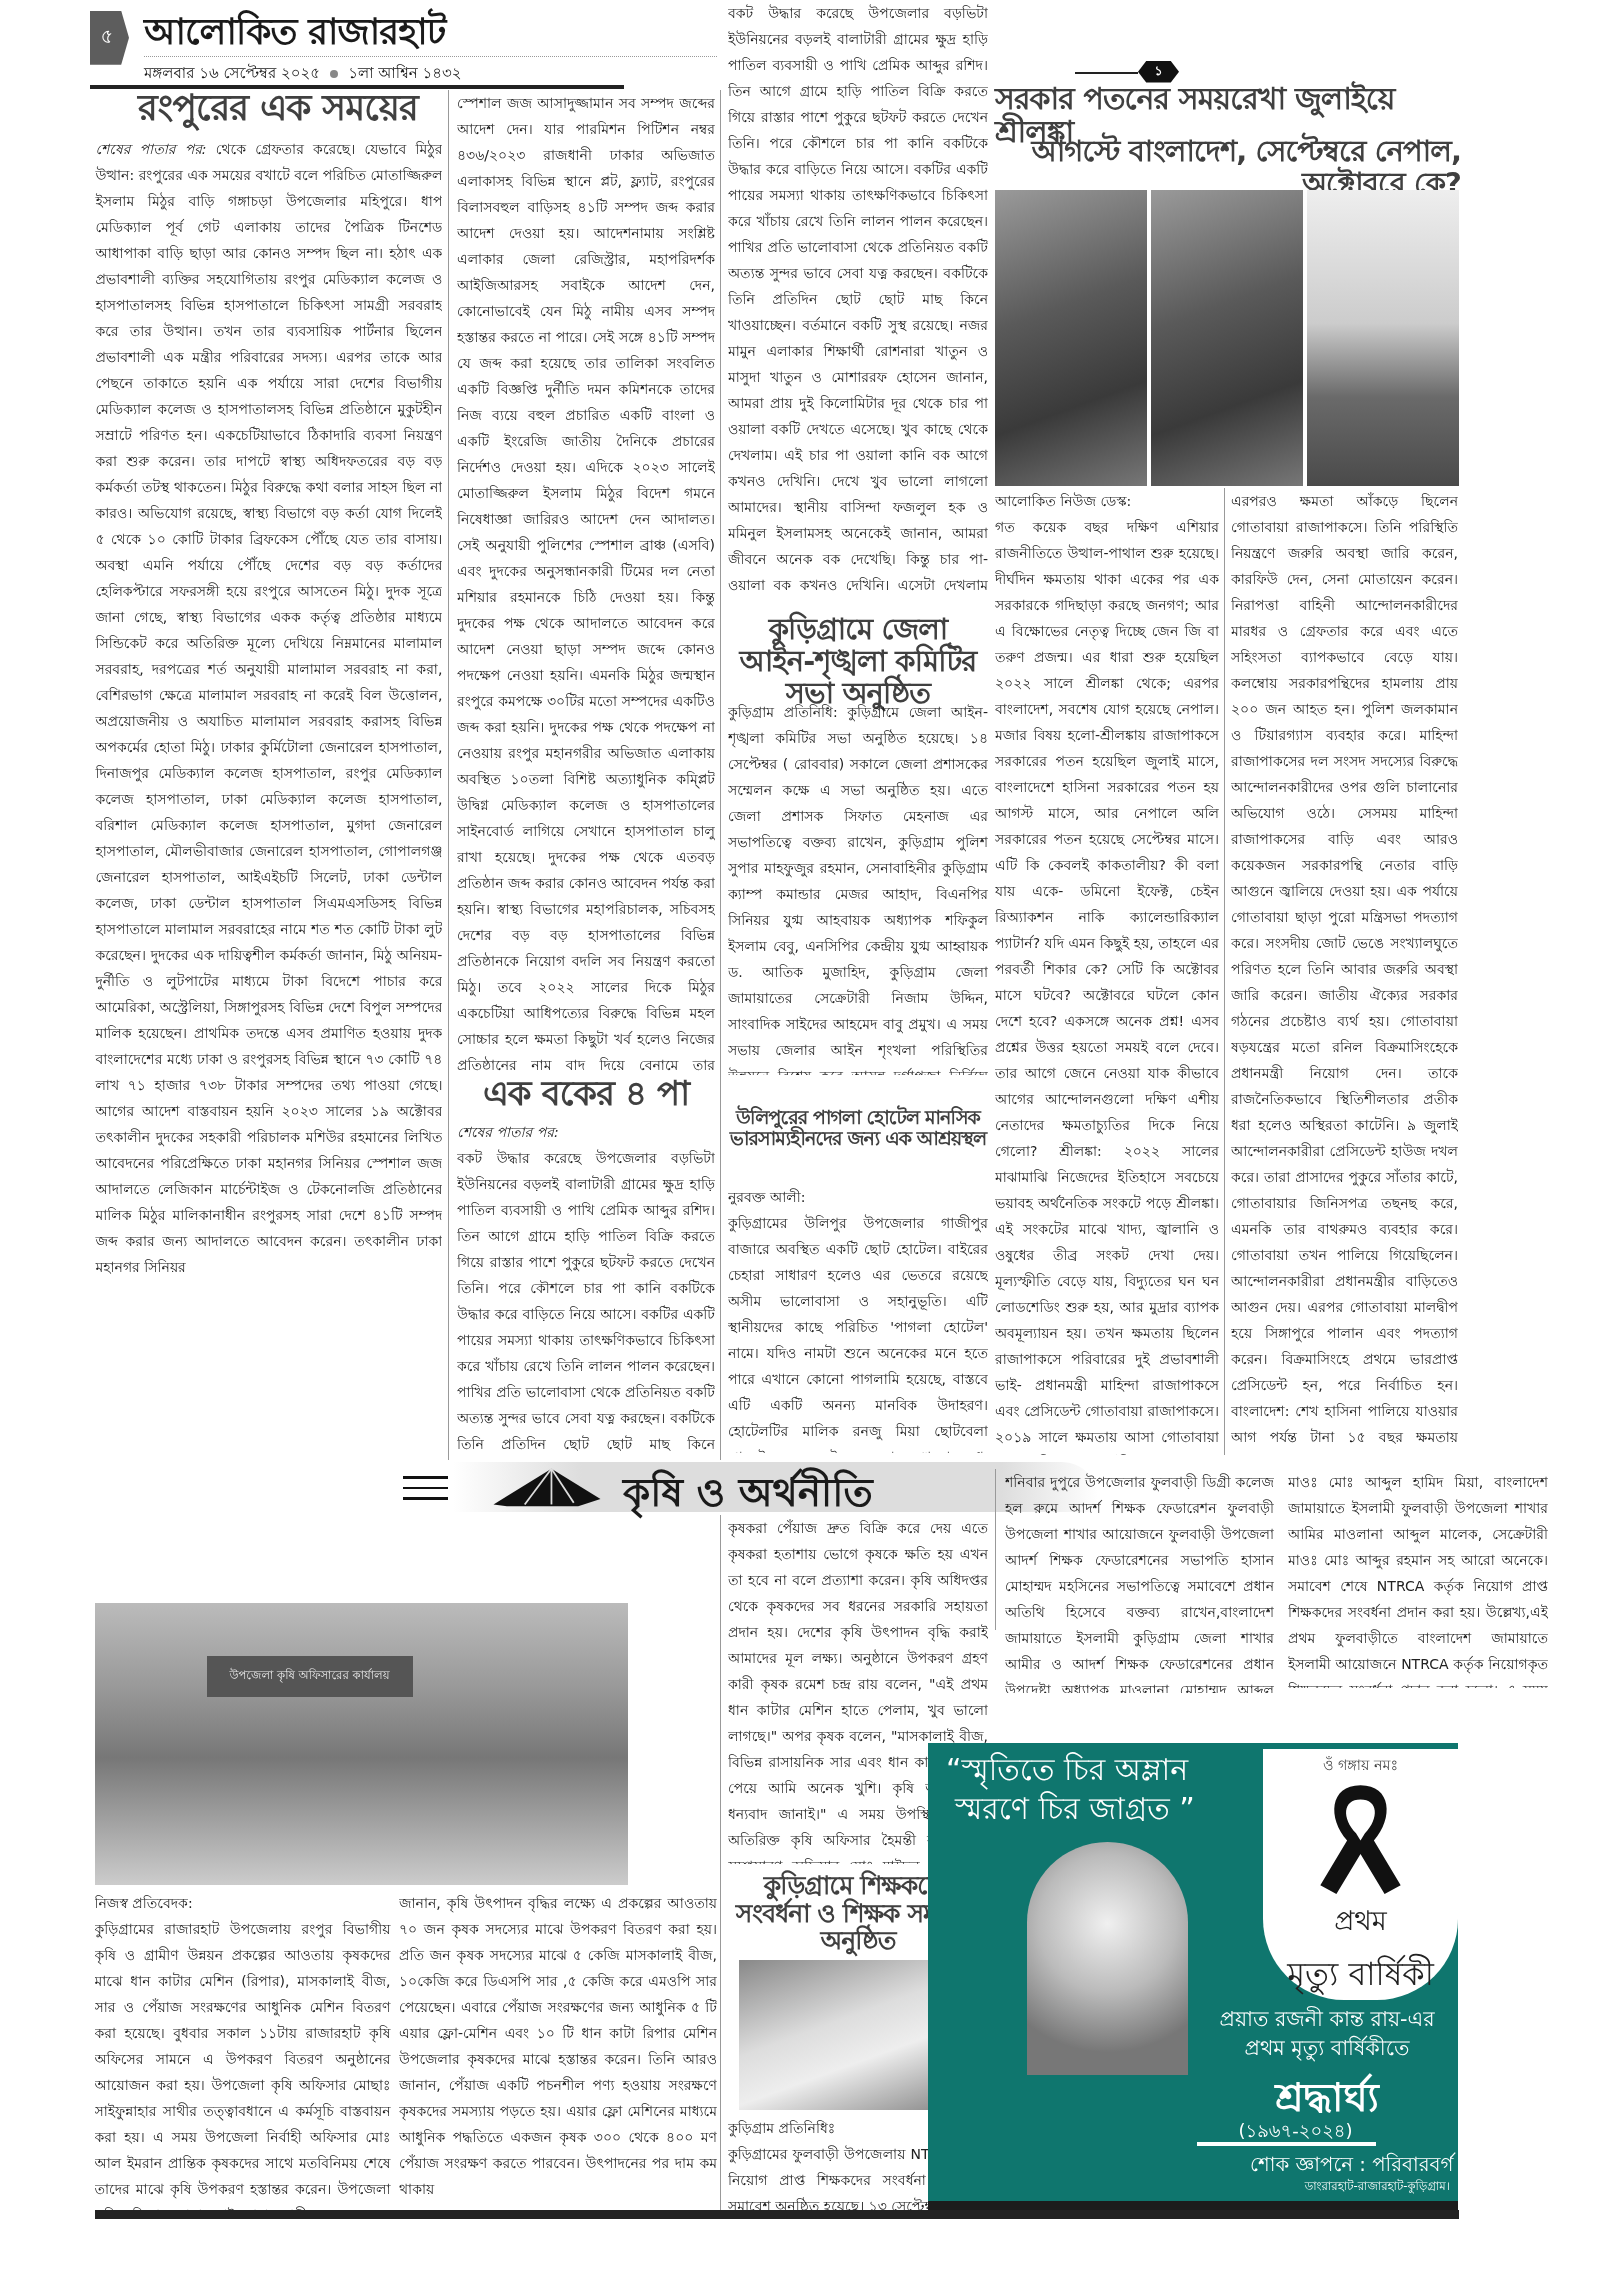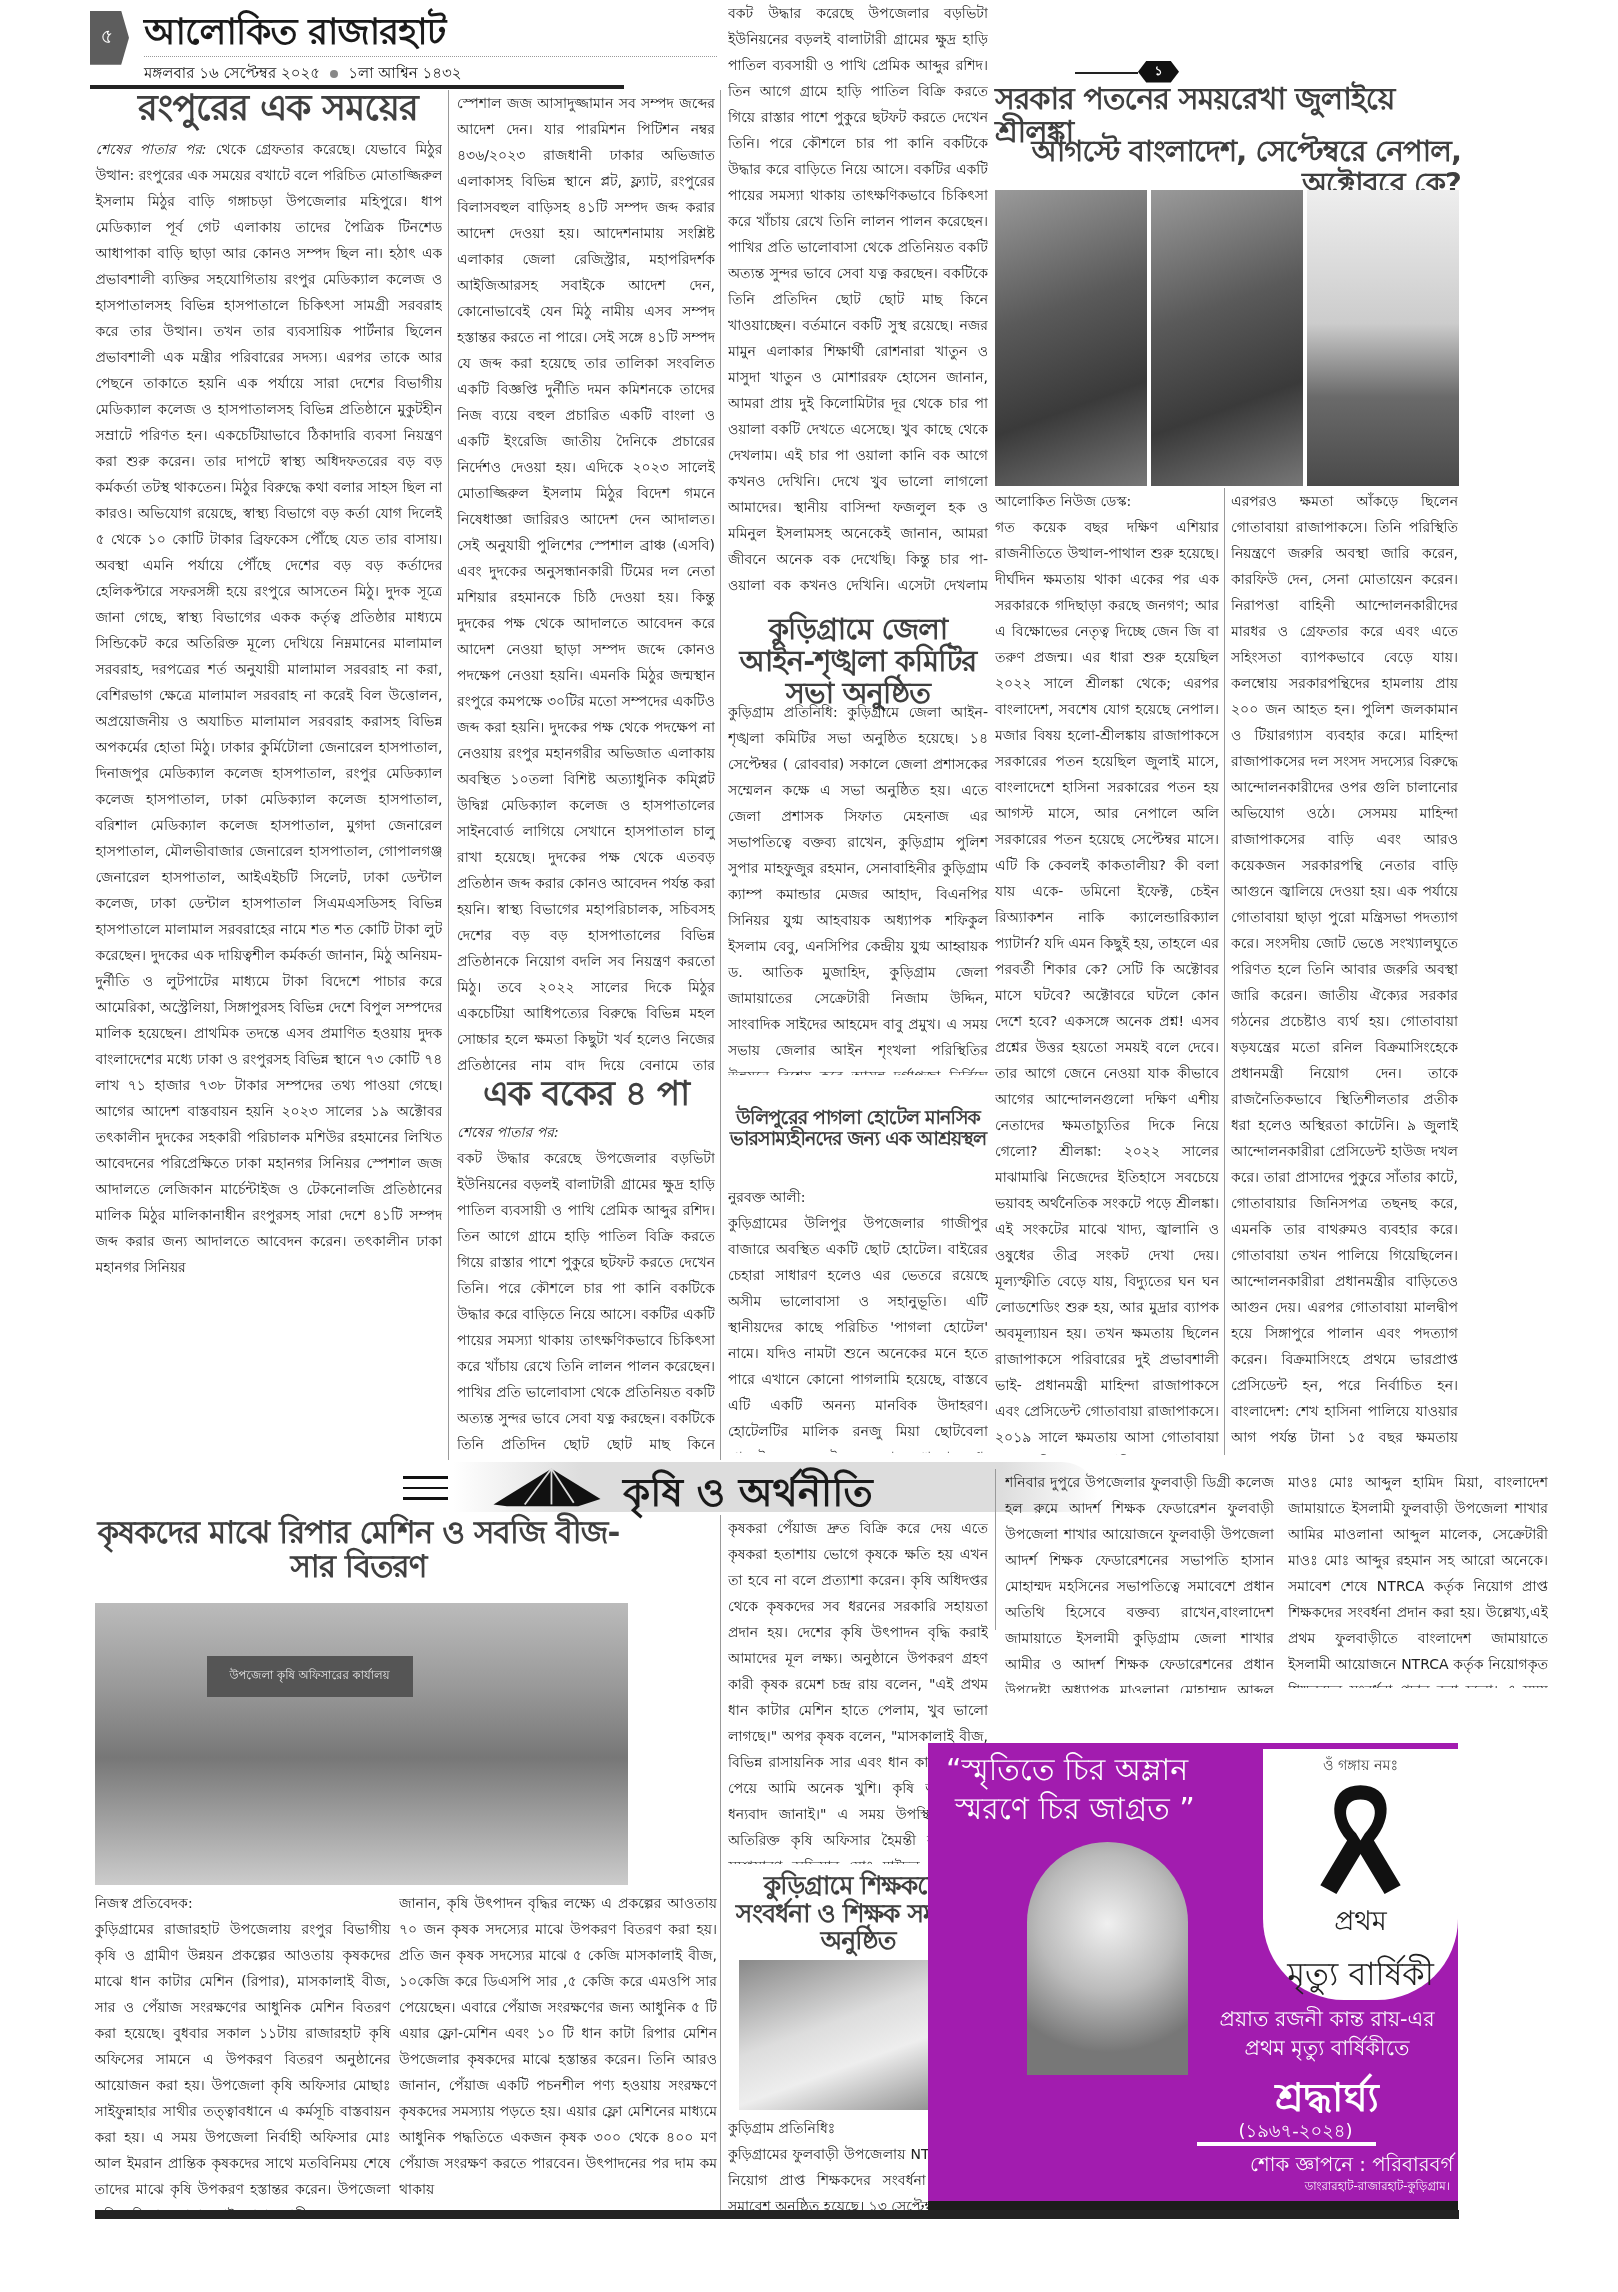--- a/index.html
+++ b/index.html
@@ -14,21 +14,21 @@
   .photo-split > div{flex:1;}
   .italic{font-style:italic;}
   .col-sep{position:absolute;width:0.9px;background:#999;}
   
   .page-tab{position:absolute;left:0;top:10.7px;width:39px;height:54px;background:#5d5d5d;clip-path:polygon(0 0,80% 0,100% 50%,80% 100%,0 100%);color:#fff;font-size:19.7px;display:flex;align-items:center;justify-content:center;padding-right:5.4px;box-sizing:border-box;}
   .masthead{position:absolute;left:54px;top:3.6px;font-size:36px;font-weight:bold;letter-spacing:-0.9px;}
   .dateline{position:absolute;left:54px;top:56px;font-size:15px;border-top:0.9px dotted #999;padding-top:3.6px;width:573px;}
   .dot{display:inline-block;width:8px;height:8px;background:#888;border-radius:50%;margin:0 5.4px;}
   .banner{position:absolute;left:363px;top:1462px;width:645px;height:50px;background:linear-gradient(90deg,#fff 0%,#ddd 20%,#ddd 85%,#fff 100%);border-radius:0 36px 0 0;}
   .banner-title{position:absolute;left:170px;top:0;font-size:39px;font-weight:bold;}
-  .ad{position:absolute;background:#a21caf;color:#fff;}
+  .ad{position:absolute;background:#0f766e;color:#fff;}
   .hex{position:absolute;width:41px;height:21.5px;background:#111;color:#fff;clip-path:polygon(20% 0,80% 0,100% 50%,80% 100%,20% 100%,0 50%);display:flex;align-items:center;justify-content:center;font-size:12.5px;font-weight:bold;}
 </style>
 </head>
 <body>
 
 <div class="page">
 
   <div class="page-tab">
     <span>৫</span>
   </div>
@@ -101,21 +101,20 @@
       <line x1="70" y1="2" x2="95" y2="40" stroke="#ddd" stroke-width="2"></line>
     </svg>
     <div class="banner-title">কৃষি ও অর্থনীতি</div>
   </div>
   <div class="abs" style="left:313px;top:1476px;width:45px;">
     <div style="height:2.7px;background:#111;margin-bottom:8px;"></div>
     <div style="height:2.7px;background:#111;margin-bottom:8px;"></div>
     <div style="height:2.7px;background:#111;"></div>
   </div>
 
-  <div class="abs hl" style="left:0;top:1515px;width:537px;font-size:31px;">কৃষকদের মাঝে রিপার মেশিন ও সবজি বীজ-সার বিতরণ</div>
   <div class="abs photo" style="left:4.5px;top:1603px;width:533px;height:282px;background:linear-gradient(180deg,#bbb 0%,#999 30%,#777 55%,#ccc 100%);">
     <div class="abs" style="left:112px;top:5.4px;width:206px;height:41px;background:#555;color:#eee;font-size:11.6px;display:flex;align-items:center;justify-content:center;margin-top:48px;">উপজেলা কৃষি অফিসারের কার্যালয়</div>
   </div>
   <div class="abs body-text" style="left:4.5px;top:1890px;width:296px;height:322px;">
     <span>নিজস্ব প্রতিবেদক:</span><br>
     <span>কুড়িগ্রামের রাজারহাট উপজেলায় রংপুর বিভাগীয় কৃষি ও গ্রামীণ উন্নয়ন প্রকল্পের আওতায় কৃষকদের মাঝে ধান কাটার মেশিন (রিপার), মাসকালাই বীজ, সার ও পেঁয়াজ সংরক্ষণের আধুনিক মেশিন বিতরণ করা হয়েছে। বুধবার সকাল ১১টায় রাজারহাট কৃষি অফিসের সামনে এ উপকরণ বিতরণ অনুষ্ঠানের আয়োজন করা হয়। উপজেলা কৃষি অফিসার মোছাঃ সাইফুন্নাহার সাথীর তত্ত্বাবধানে এ কর্মসূচি বাস্তবায়ন করা হয়। এ সময় উপজেলা নির্বাহী অফিসার মোঃ আল ইমরান প্রান্তিক কৃষকদের সাথে মতবিনিময় শেষে তাদের মাঝে কৃষি উপকরণ হস্তান্তর করেন। উপজেলা কৃষি অফিসার মোছাঃ সাইফুন্নাহার সাথী</span>
   </div>
   <div class="abs body-text" style="left:309px;top:1890px;width:318px;height:322px;">
     <span>জানান, কৃষি উৎপাদন বৃদ্ধির লক্ষ্যে এ প্রকল্পের আওতায় ৭০ জন কৃষক সদস্যের মাঝে উপকরণ বিতরণ করা হয়। প্রতি জন কৃষক সদস্যের মাঝে ৫ কেজি মাসকালাই বীজ, ১০কেজি করে ডিএসপি সার ,৫ কেজি করে এমওপি সার পেয়েছেন। এবারে পেঁয়াজ সংরক্ষণের জন্য আধুনিক ৫ টি এয়ার ফ্লো-মেশিন এবং ১০ টি ধান কাটা রিপার মেশিন উপজেলার কৃষকদের মাঝে হস্তান্তর করেন। তিনি আরও জানান, পেঁয়াজ একটি পচনশীল পণ্য হওয়ায় সংরক্ষণে কৃষকদের সমস্যায় পড়তে হয়। এয়ার ফ্লো মেশিনের মাধ্যমে আধুনিক পদ্ধতিতে একজন কৃষক ৩০০ থেকে ৪০০ মণ পেঁয়াজ সংরক্ষণ করতে পারবেন। উৎপাদনের পর দাম কম থাকায়</span>
   </div>

